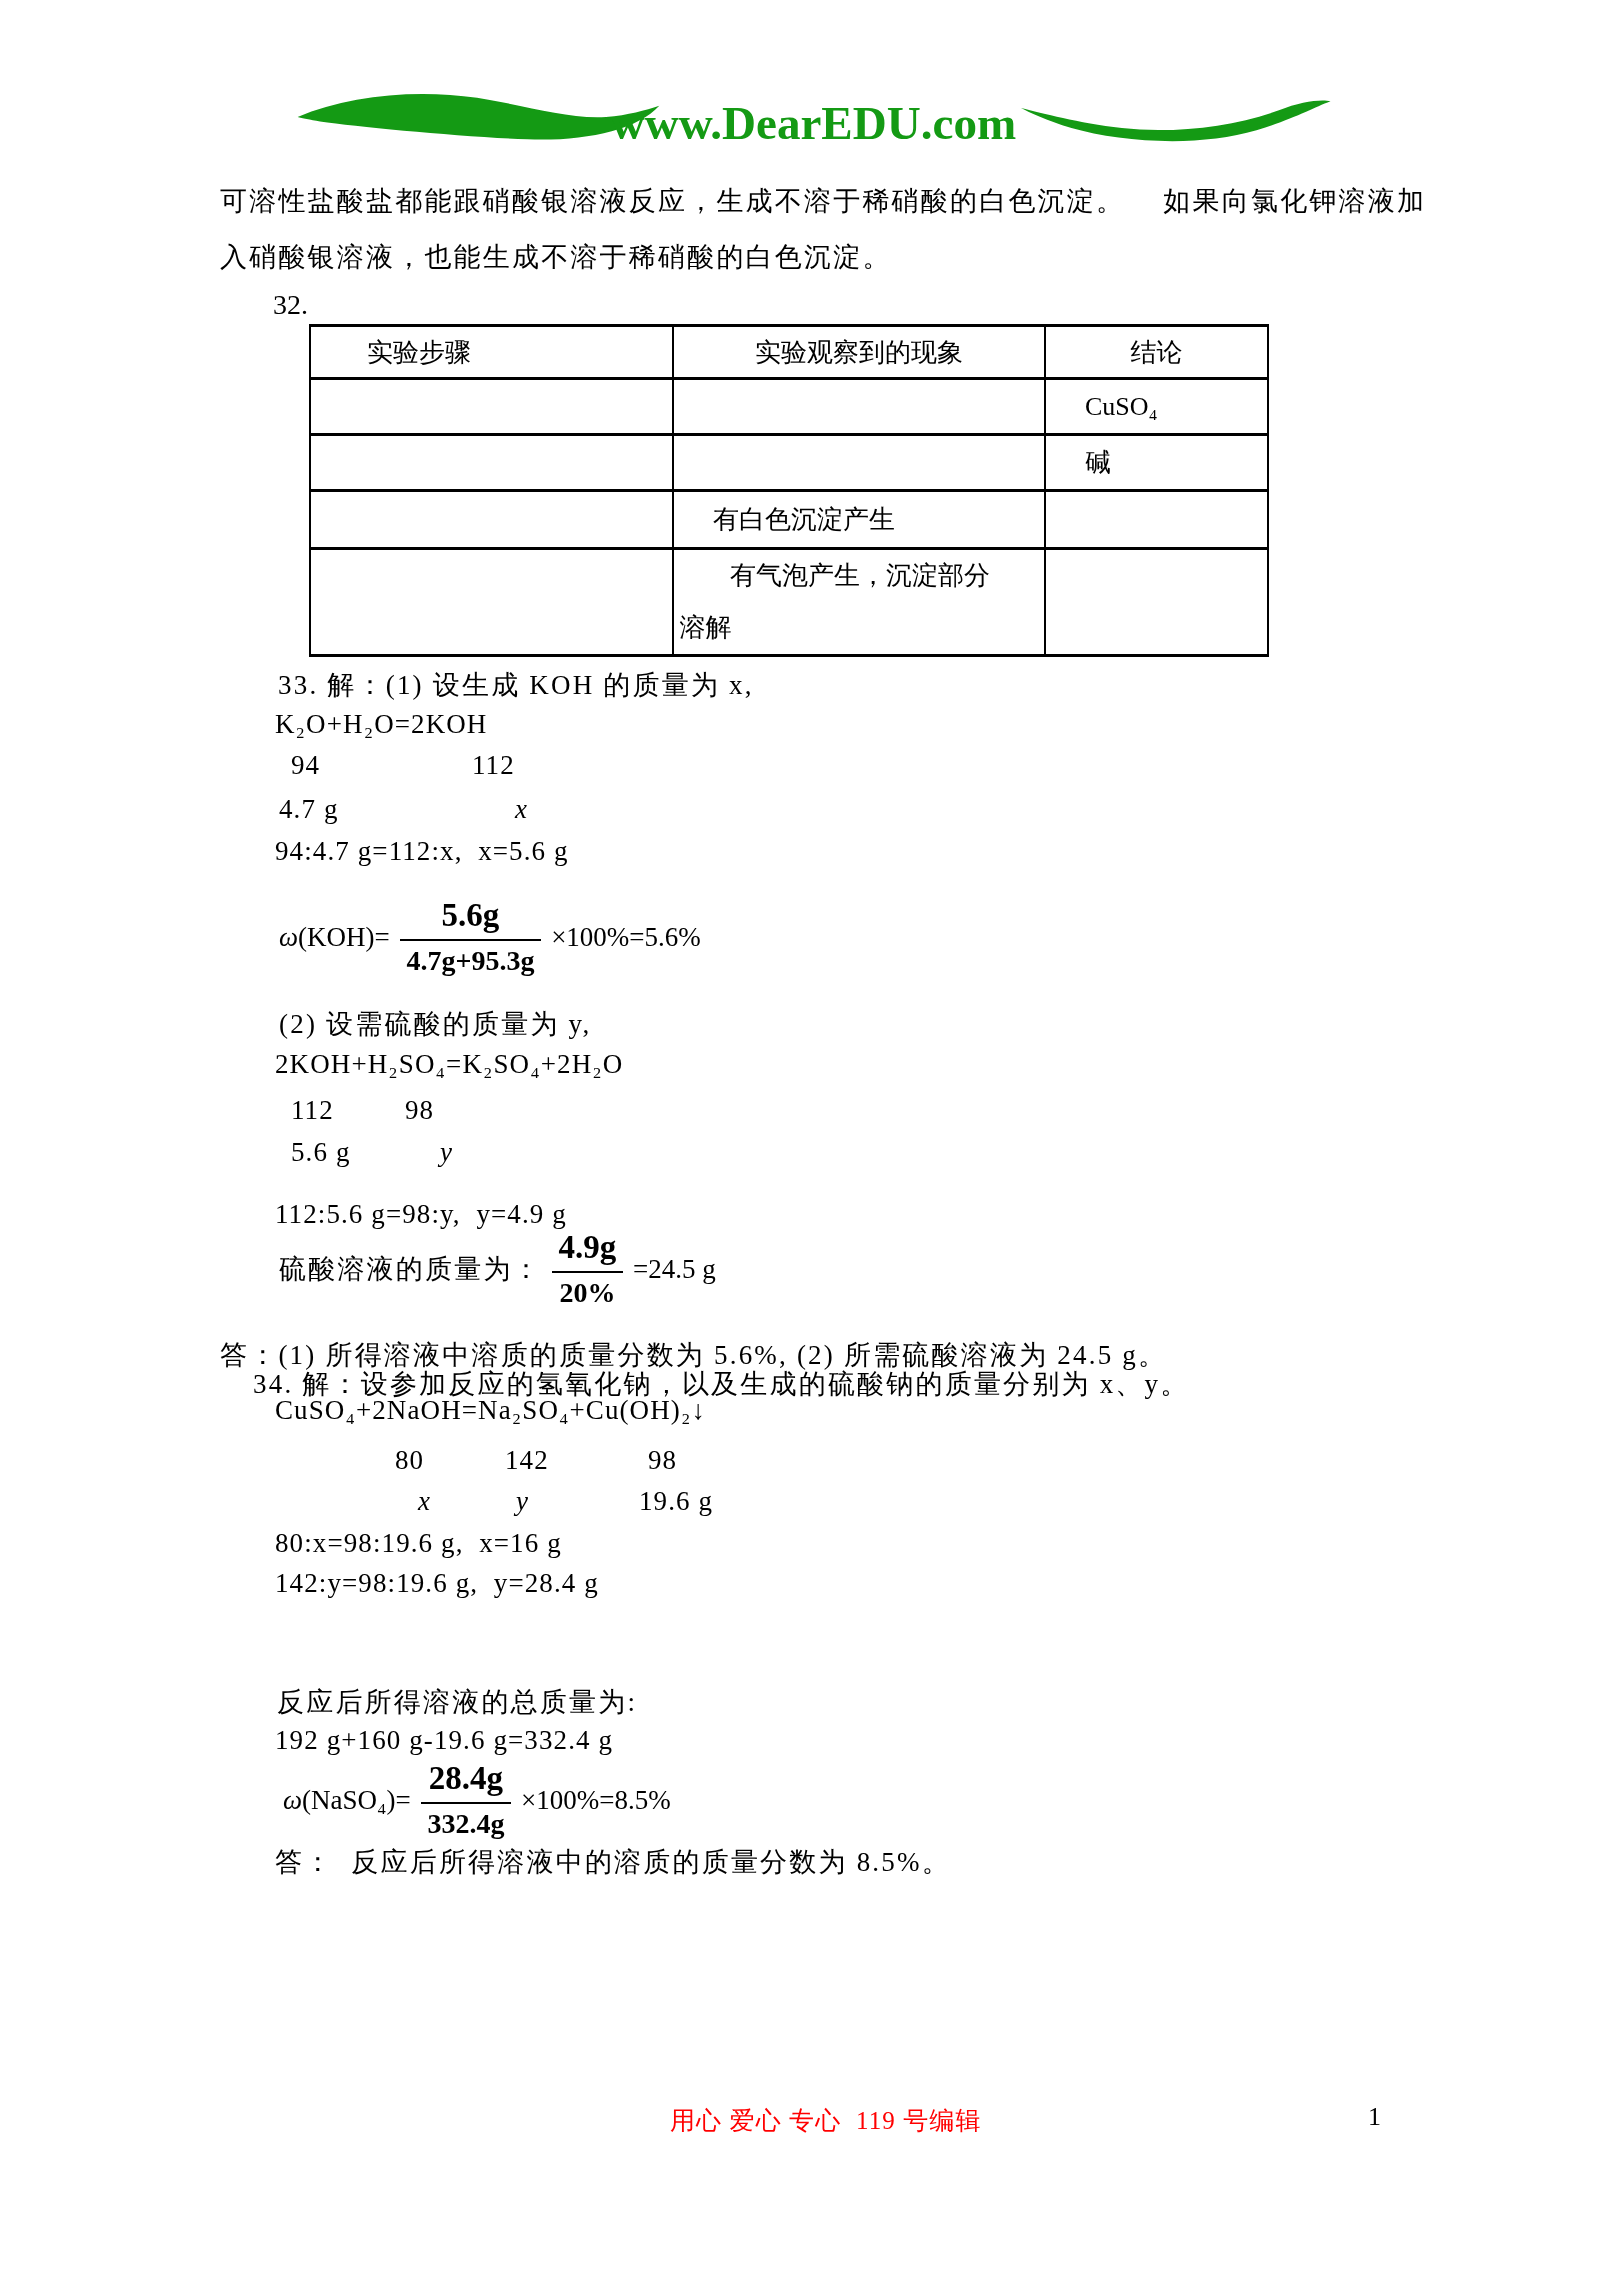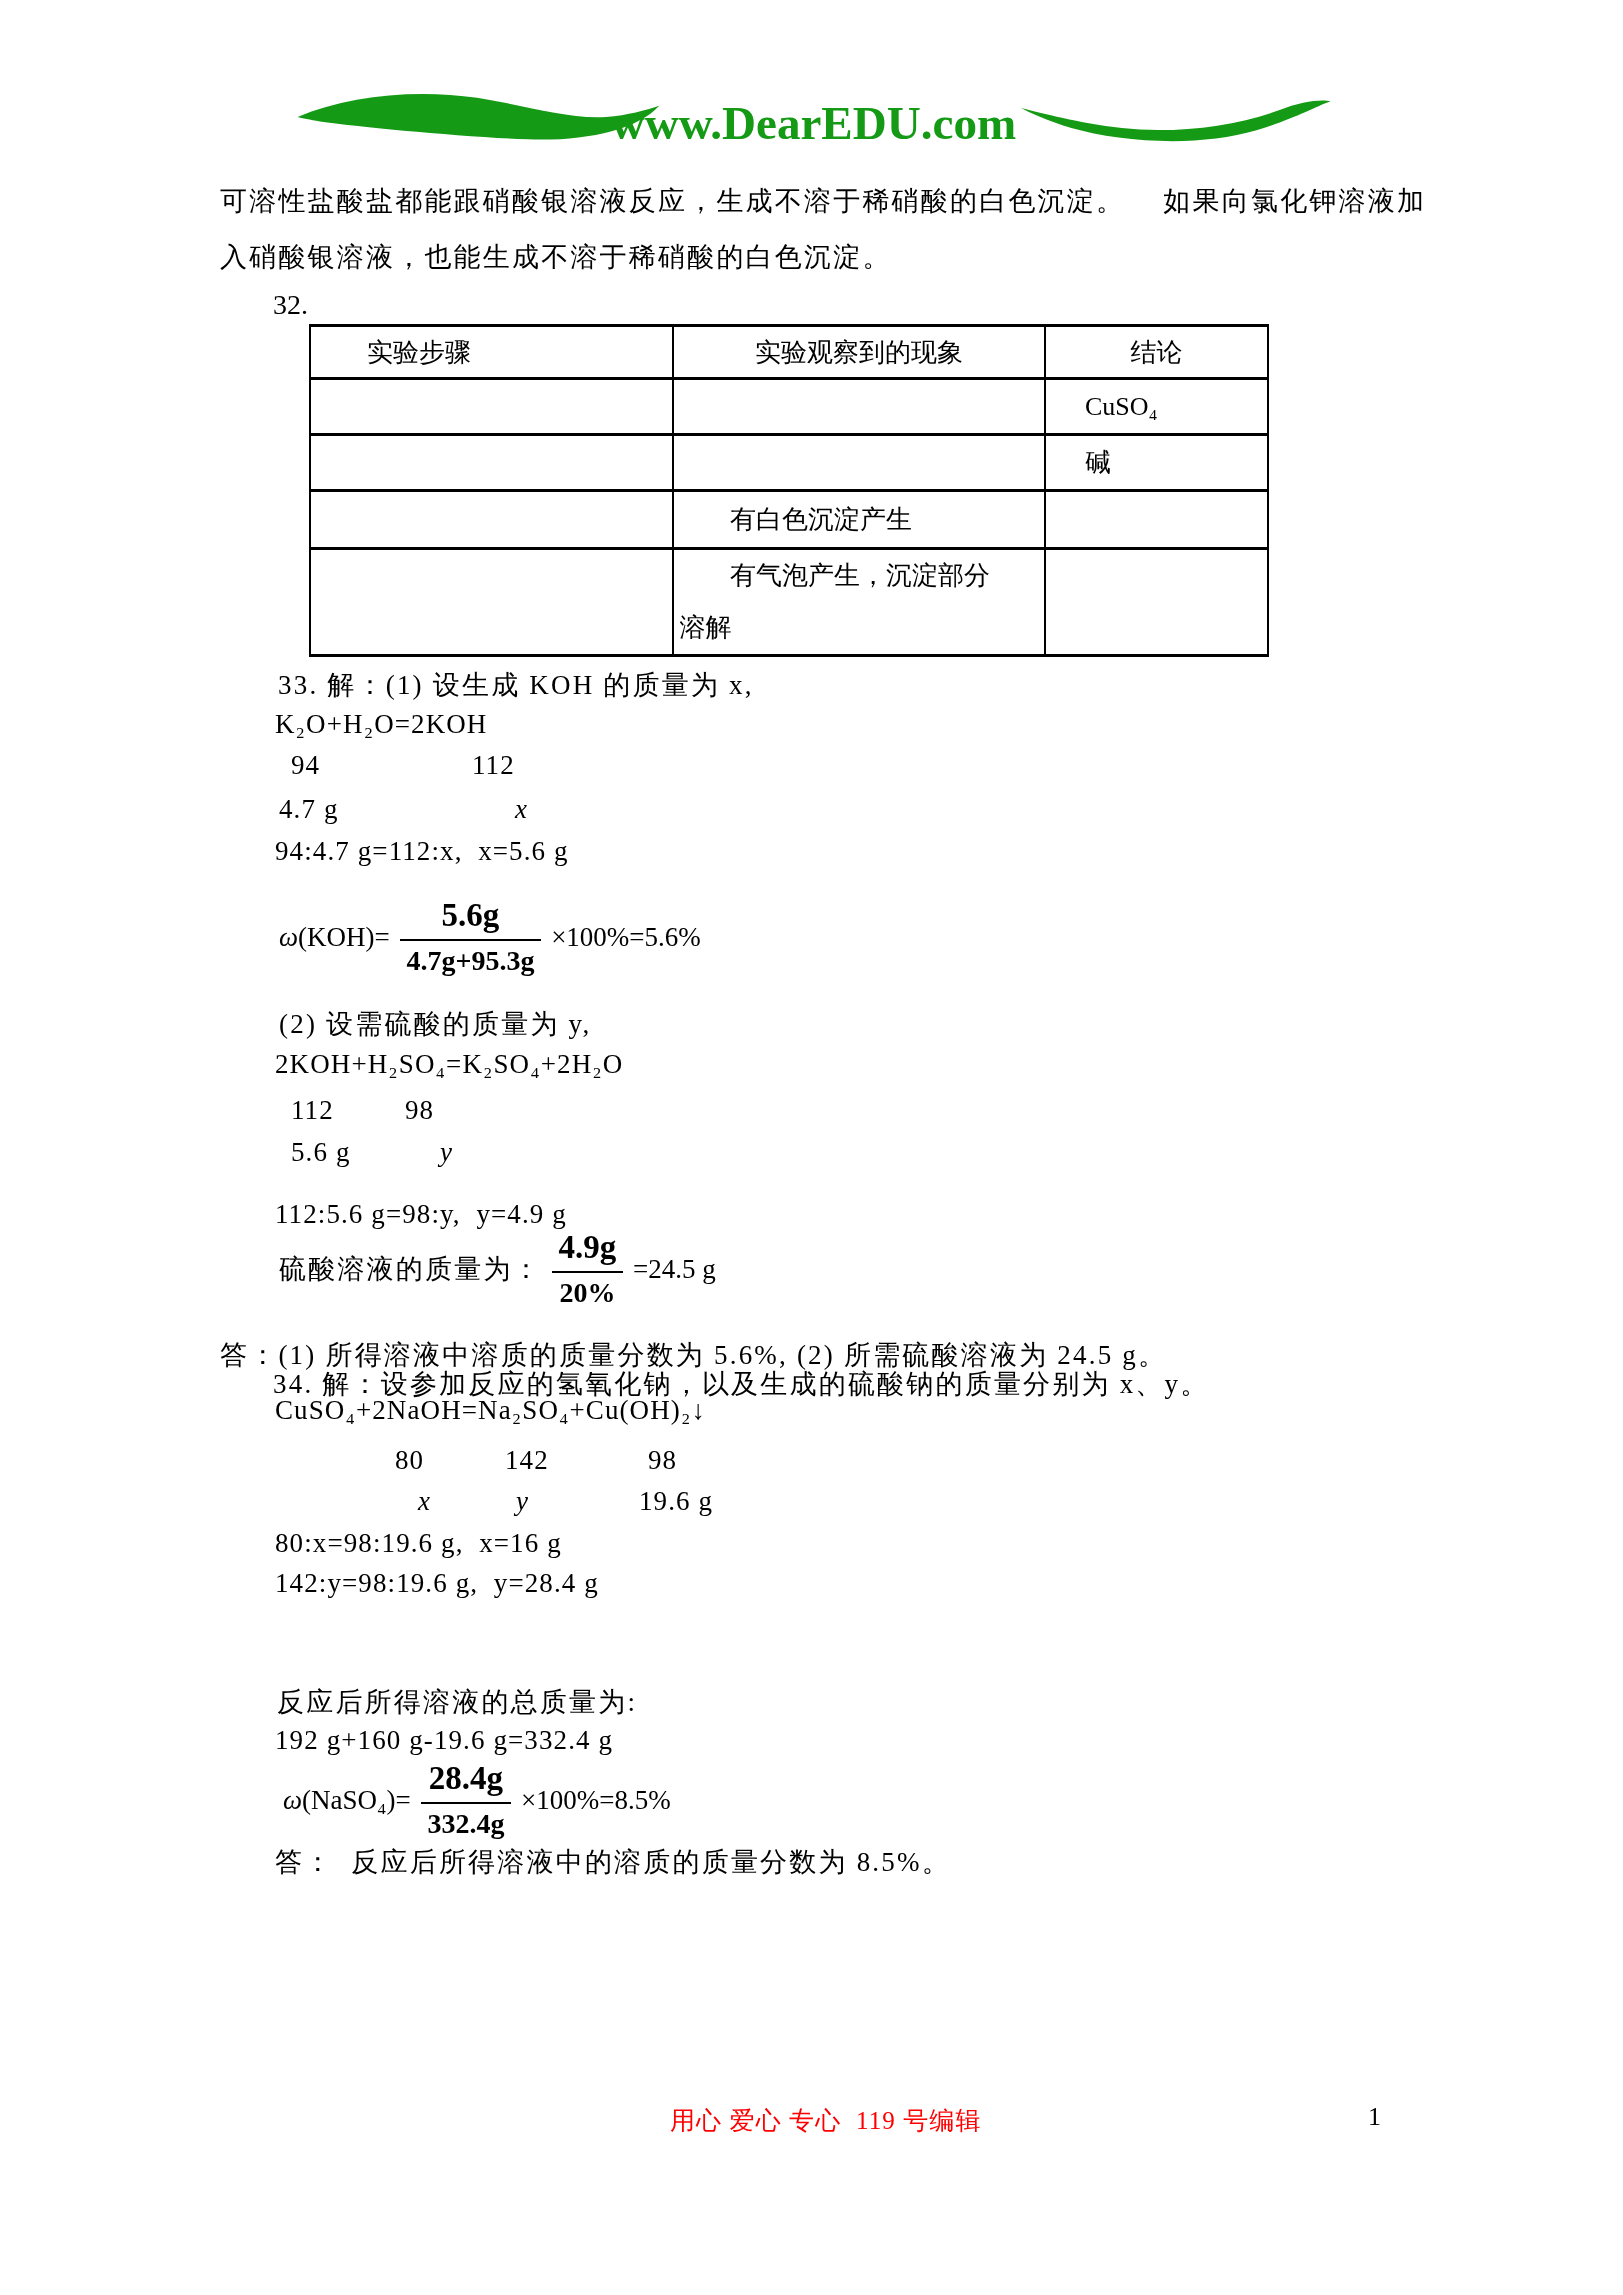--- a/index.html
+++ b/index.html
@@ -42,21 +42,21 @@
     border-top: 3.4px solid #000;
     border-bottom: 3.4px solid #000;
     font-weight: normal;
     vertical-align: middle;
     padding: 0;
     overflow: hidden;
   }
   .exp th { text-align: center; }
   .exp .h-step { text-align: left; padding-left: 56px; }
   .exp .c-conc { text-align: left; padding-left: 39px; }
-  .exp .c-obs  { text-align: left; padding-left: 56px; }
+  .exp .c-obs  { text-align: left; padding-left: 39px; }
   .exp .obs2 div { line-height: 52px; white-space: pre; }
   .exp .obs2 .l1 { padding-left: 56px; }
   .exp .obs2 .l2 { padding-left: 5.6px; }
 
   
   .eqline {
     position: absolute;
     display: flex; align-items: center; gap: 10px;
     font-size: 27px; white-space: pre;
   }
@@ -162,21 +162,21 @@
     <span class="frac">
       <span class="fnum">4.9g</span>
       <span class="fbar"></span>
       <span class="fden">20%</span>
     </span>
     <span>=24.5 g</span>
   </div>
 
   <div class="abs cjk" style="left:220px; top:1337px;">答：(1) 所得溶液中溶质的质量分数为 5.6%, (2) 所需硫酸溶液为 24.5 g。</div>
 
-  <div class="abs cjk" style="left:253px; top:1366px;margin-left:20px;">34. 解：设参加反应的氢氧化钠，以及生成的硫酸钠的质量分别为 x、y。</div>
+  <div class="abs cjk" style="left:253px; top:1366px;">34. 解：设参加反应的氢氧化钠，以及生成的硫酸钠的质量分别为 x、y。</div>
   <div class="abs t48" style="left:275px; top:1395px;">CuSO₄+2NaOH=Na₂SO₄+Cu(OH)₂↓</div>
 
   <span class="abs t48" style="left:395px; top:1445px;">80</span>
   <span class="abs t48" style="left:505px; top:1445px;">142</span>
   <span class="abs t48" style="left:648px; top:1445px;">98</span>
 
   <span class="abs t48 it" style="left:418px; top:1486px;">x</span>
   <span class="abs t48 it" style="left:516px; top:1486px;">y</span>
   <span class="abs t48" style="left:639px; top:1486px;">19.6 g</span>
 

